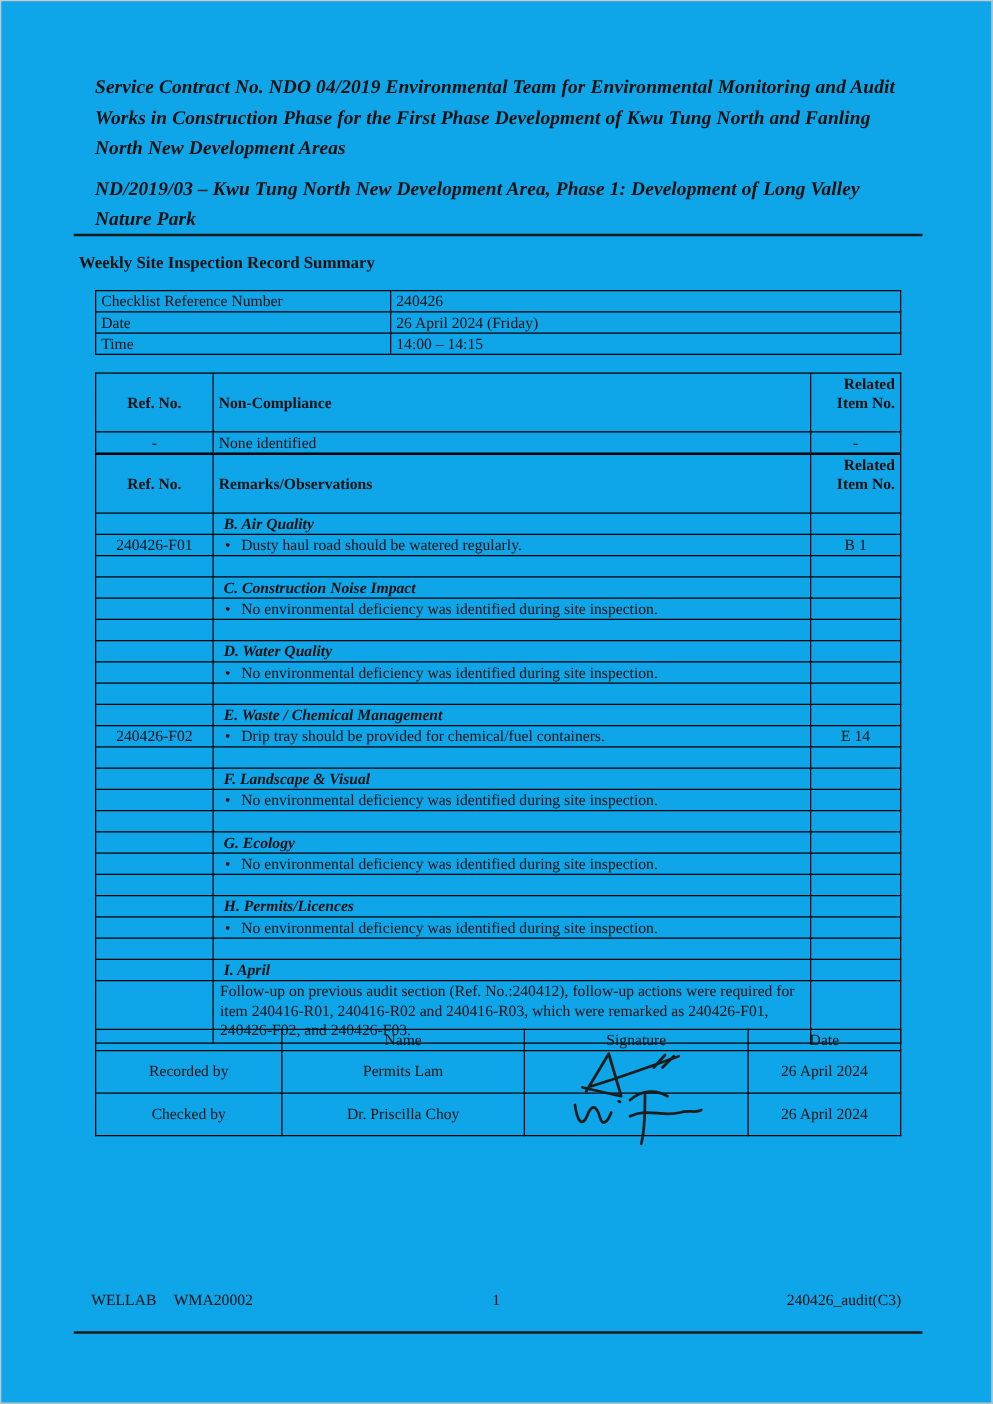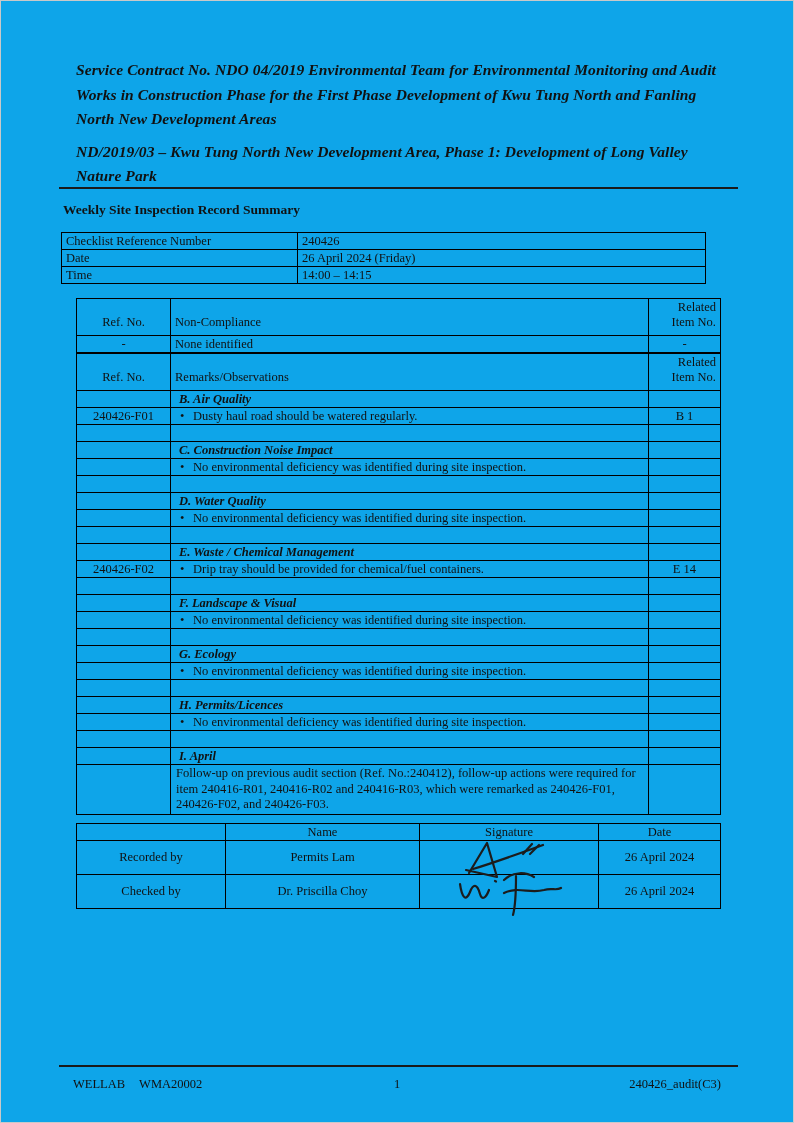--- a/index.html
+++ b/index.html
@@ -22,48 +22,48 @@
     position:absolute;left:62px;top:201px;
     font-weight:bold;font-size:13.5px;
   }
   
   table{border-collapse:collapse;table-layout:fixed;}
   td{
     border:1px solid #000;font-size:12.5px;line-height:15px;
     padding:0 4px;vertical-align:middle;overflow:visible;
     font-family:"Liberation Serif","DejaVu Serif",serif;
   }
-  .checklist{position:absolute;left:60px;top:231px;width:645px;border:1.5px solid #000;}
+  .checklist{position:absolute;left:75px;top:231px;width:645px;border:1.5px solid #000;}
   .checklist td{height:16px;}
   .checklist .c-label{width:227px;}
 
   .main-table{position:absolute;left:75px;top:297px;width:645px;border:1.5px solid #000;}
   .main-table .c-ref{width:85px;text-align:center;}
   .main-table .c-rel{width:63px;text-align:center;}
   .main-table td{height:16px;}
-  .hdr-row td{height:31px;vertical-align:bottom;font-weight:normal;padding-bottom:5px;}
+  .hdr-row td{height:31px;vertical-align:bottom;font-weight:bold;padding-bottom:15px;}
   .hdr-row .c-rel{text-align:right;padding-right:4px;}
   .hdr2-row td{border-top:2px solid #000;}
   .section-cell{font-weight:bold;font-style:italic;padding-left:8px;}
   .bullet-cell{padding-left:9px;}
   .bullet-cell::before{content:"\2022";display:inline-block;width:13px;}
   .followup-row td{height:47px;vertical-align:top;padding:1px 5px;line-height:15.5px;}
 
   .sign-table{position:absolute;left:75px;top:822px;width:645px;border:1.5px solid #000;}
   .sign-table td{text-align:center;}
   .sign-table .head td{height:16px;}
   .sign-table .data td{height:33px;position:relative;}
   .sign-table .c-role{width:140px;margin-left:36px;}
   .sign-table .c-name{width:185px;}
   .sign-table .c-sig{width:170px;}
   .sig-svg{position:absolute;left:50%;top:50%;transform:translate(-50%,-50%);overflow:visible;}
   .sig-svg path{fill:none;stroke:#1c1c1c;stroke-width:2.2;stroke-linecap:round;stroke-linejoin:round;}
   
   .footer{
-    position:absolute;left:72px;top:1076px;width:648px;
+    position:absolute;left:72px;top:1032px;width:648px;
     font-size:12.5px;display:flex;align-items:center;
   }
   .footer .f-left{width:220px;display:flex;gap:14px;}
   .footer .f-center{flex:1;text-align:center;}
   .footer .f-right{width:220px;text-align:right;}
 </style>
 </head>
 <body>
 
 <div class="page">

